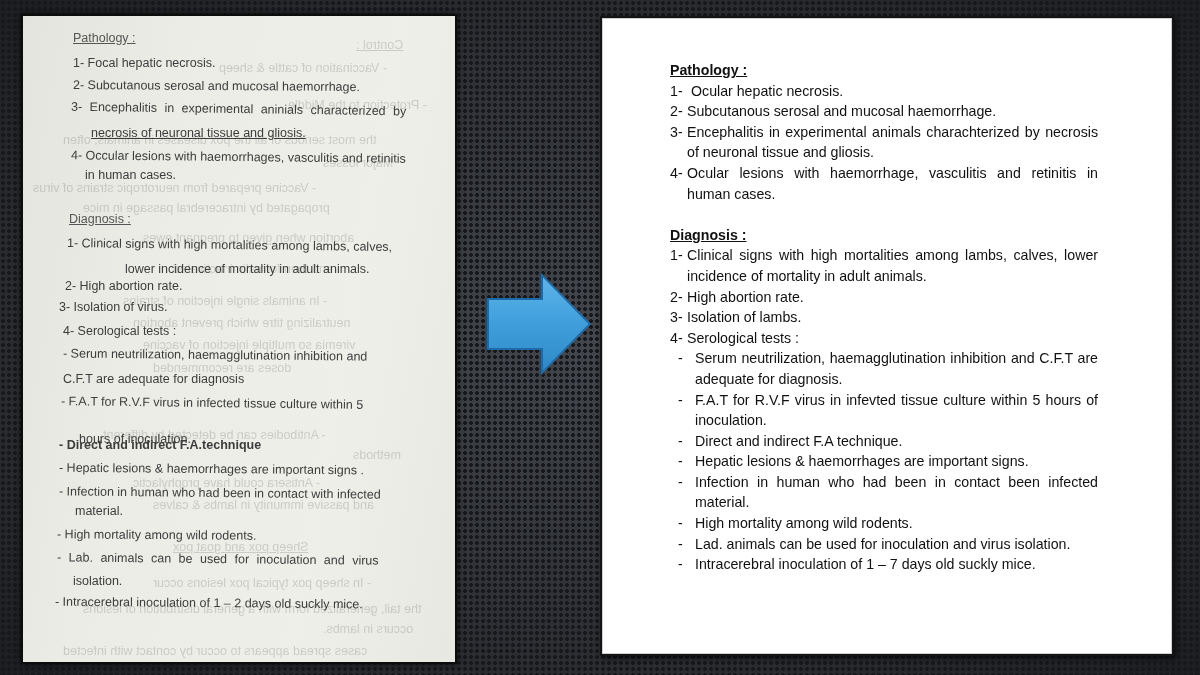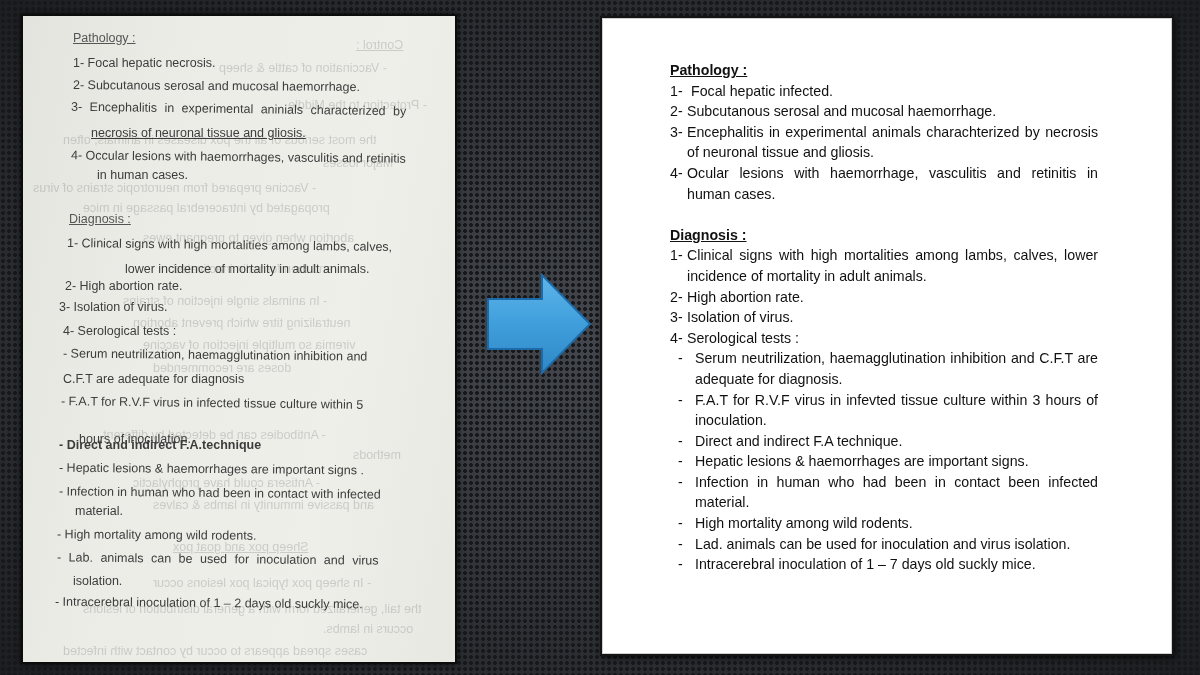--- a/index.html
+++ b/index.html
@@ -79,21 +79,21 @@
   <div class="ghost" style="left:300px;top:606px;">occurs in lambs.</div>
   <div class="ghost" style="left:40px;top:628px;">cases spread appears to occur by contact with infected</div>
 
   <div class="blur">
     <div class="line heading" style="left:50px;top:15px;">Pathology :</div>
     <div class="line" style="left:50px;top:40px;">1- Focal hepatic necrosis.</div>
     <div class="line" style="left:50px;top:63px;transform:rotate(0.4deg);">2- Subcutanous serosal and mucosal haemorrhage.</div>
     <div class="line" style="left:48px;top:86px;word-spacing:4px;transform:rotate(0.8deg);">3- Encephalitis  in  experimental  aninials  characterized  by</div>
     <div class="line" style="left:68px;top:110px;text-decoration:underline;">necrosis of neuronal tissue and gliosis.</div>
     <div class="line" style="left:48px;top:134px;transform:rotate(0.6deg);">4- Occular  lesions   with haemorrhages, vasculitis and retinitis</div>
-    <div class="line" style="left:66px;top:152px;padding-left:8px;">in human cases.</div>
+    <div class="line" style="left:54px;top:152px;padding-left:8px;">in human cases.</div>
 
     <div class="line heading" style="left:46px;top:196px;">Diagnosis :</div>
     <div class="line" style="left:44px;top:222px;transform:rotate(0.7deg);">1- Clinical  signs  with  high  mortalities   among lambs, calves,</div>
     <div class="line" style="left:62px;top:246px;margin-left:40px;">lower incidence of mortality in adult animals.</div>
     <div class="line" style="left:42px;top:263px;">2- High abortion rate.</div>
     <div class="line" style="left:36px;top:284px;">3- Isolation of virus.</div>
     <div class="line" style="left:40px;top:308px;">4- Serological tests :</div>
     <div class="line" style="left:40px;top:332px;transform:rotate(0.6deg);">- Serum    neutrilization,  haemagglutination  inhibition   and</div>
     <div class="line" style="left:40px;top:356px;">C.F.T are adequate for diagnosis</div>
     <div class="line" style="left:38px;top:380px;transform:rotate(0.7deg);">- F.A.T  for  R.V.F  virus  in  infected  tissue  culture  within  5</div>
@@ -120,21 +120,21 @@
     </defs>
     <polygon points="2,26 56,26 56,2 104,51 56,100 56,76 2,76" fill="url(#ag)" stroke="#1d6aa8" stroke-width="2" stroke-linejoin="miter"></polygon>
   </svg>
 </div>
 
 <div class="page">
   <div class="doc">
     <div class="h">Pathology :</div>
     <div class="item">
       <span class="num">1-</span>
-      <span class="txt" style="padding-left:4px;">Focal hepatic infected.</span>
+      <span class="txt" style="padding-left:4px;">Ocular hepatic necrosis.</span>
     </div>
     <div class="item">
       <span class="num">2-</span>
       <span class="txt">Subcutanous serosal and mucosal haemorrhage.</span>
     </div>
     <div class="item">
       <span class="num">3-</span>
       <span class="txt">Encephalitis in experimental animals charachterized by necrosis of neuronal tissue and gliosis.</span>
     </div>
     <div class="item">
@@ -148,34 +148,34 @@
     <div class="item">
       <span class="num">1-</span>
       <span class="txt">Clinical signs with high mortalities among lambs, calves, lower incidence of mortality in adult animals.</span>
     </div>
     <div class="item">
       <span class="num">2-</span>
       <span class="txt">High abortion rate.</span>
     </div>
     <div class="item">
       <span class="num">3-</span>
-      <span class="txt">Isolation of virus.</span>
+      <span class="txt">Isolation of lambs.</span>
     </div>
     <div class="item">
       <span class="num">4-</span>
       <span class="txt">Serological tests :</span>
     </div>
 
     <div class="sub">
       <span class="dash">-</span>
       <span class="txt">Serum neutrilization, haemagglutination inhibition and C.F.T are adequate for diagnosis.</span>
     </div>
     <div class="sub">
       <span class="dash">-</span>
-      <span class="txt">F.A.T for R.V.F virus in infevted tissue culture within 3 hours of inoculation.</span>
+      <span class="txt">F.A.T for R.V.F virus in infevted tissue culture within 5 hours of inoculation.</span>
     </div>
     <div class="sub">
       <span class="dash">-</span>
       <span class="txt">Direct and indirect F.A technique.</span>
     </div>
     <div class="sub">
       <span class="dash">-</span>
       <span class="txt">Hepatic lesions &amp; haemorrhages are important signs.</span>
     </div>
     <div class="sub">

